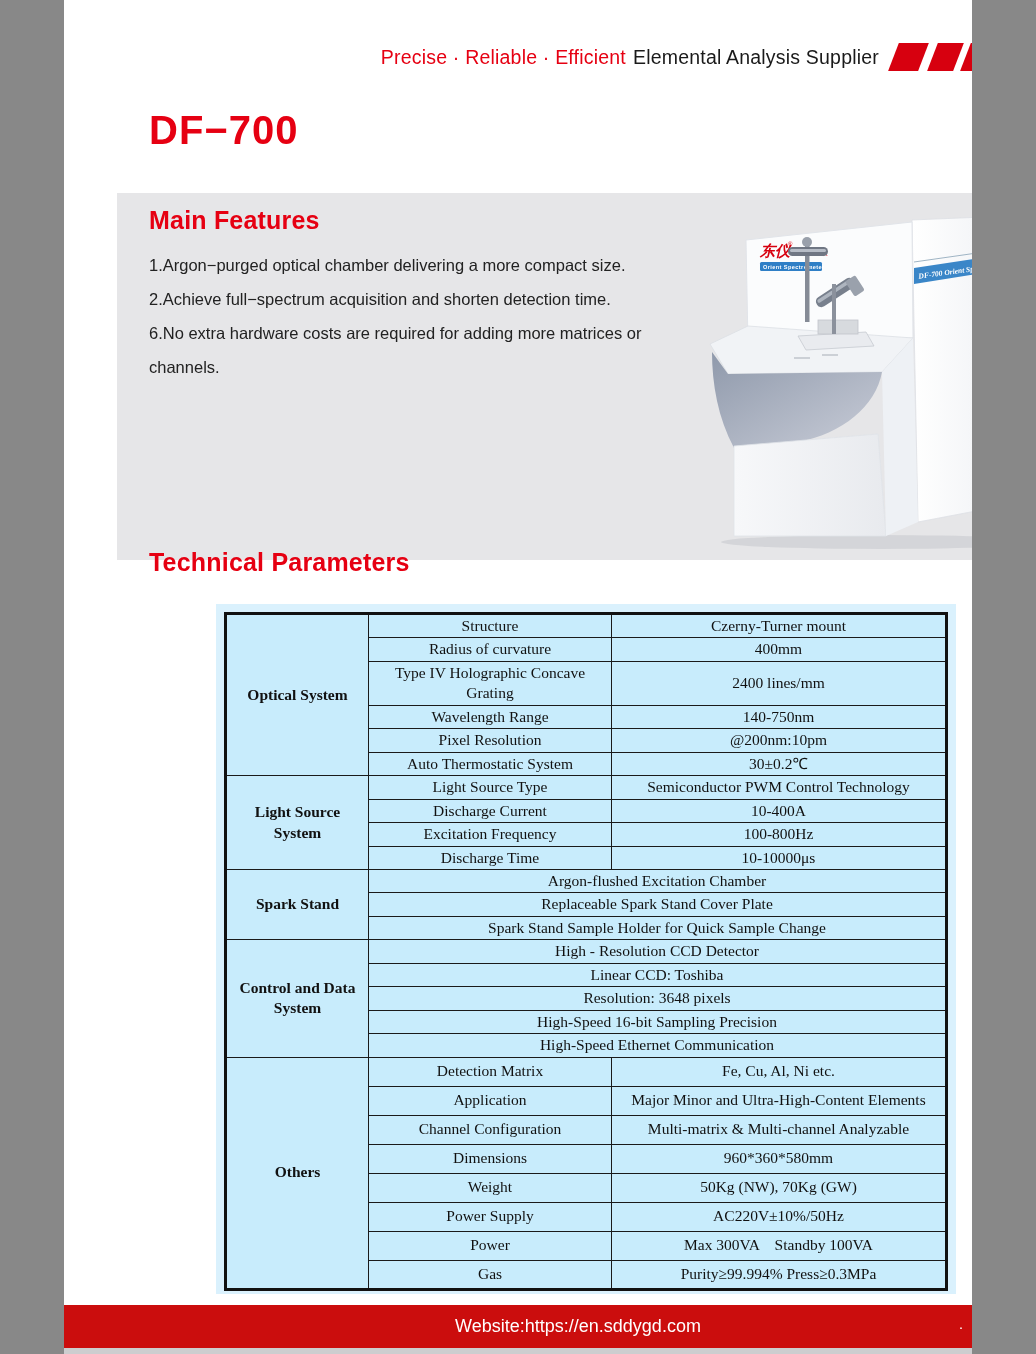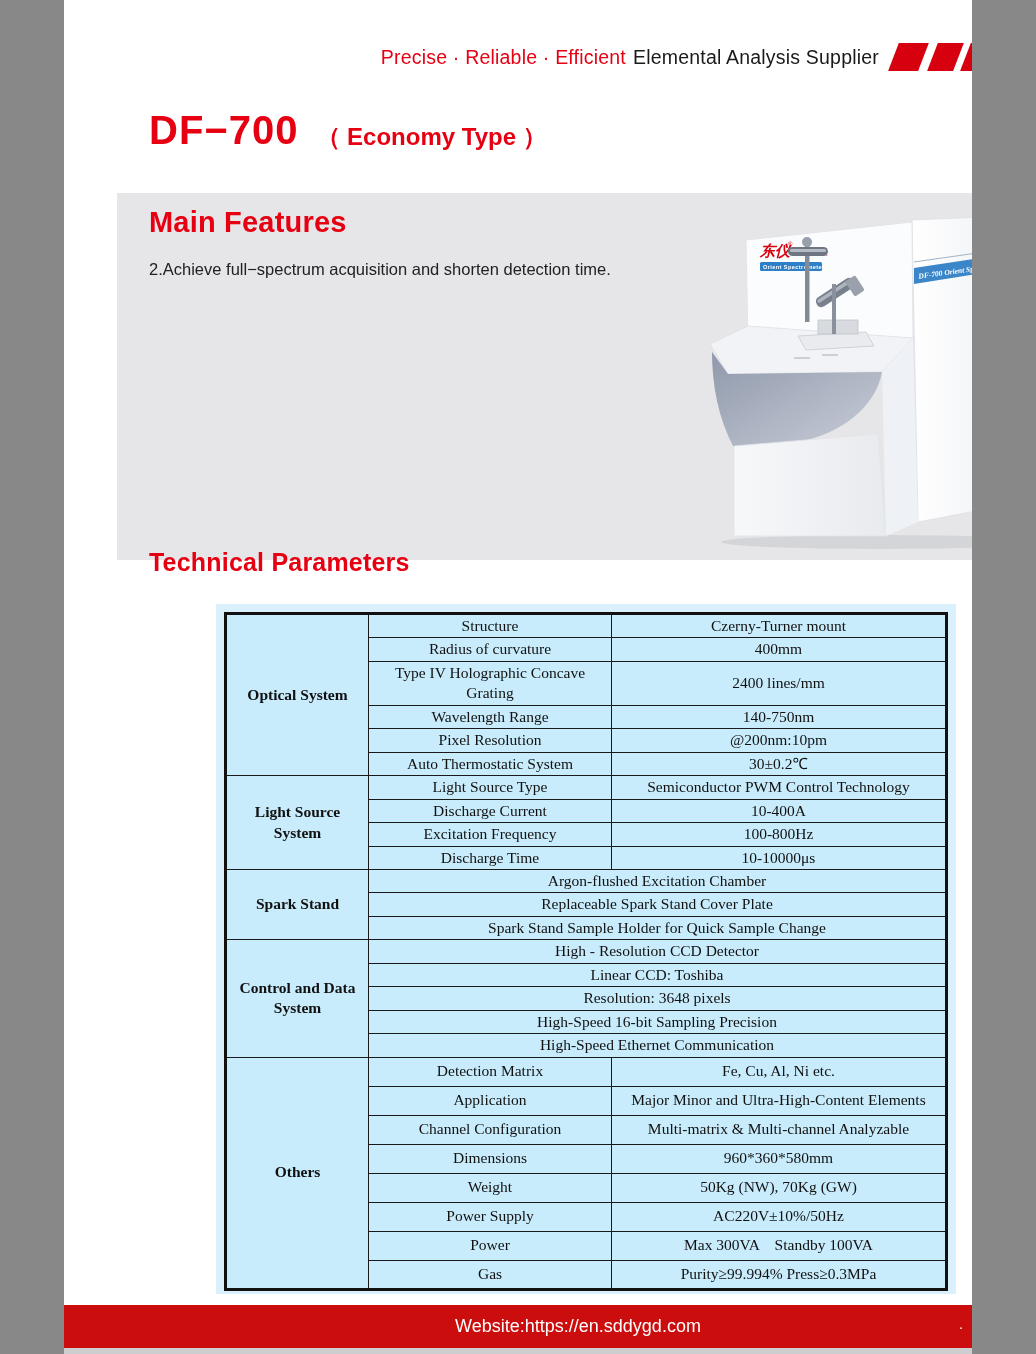--- a/index.html
+++ b/index.html
@@ -18,27 +18,27 @@
   .page{position:relative;width:908px;height:1354px;background:#ffffff;overflow:hidden;margin:0 auto;}
 
   
   .tagline{position:absolute;left:0;top:46px;width:815px;text-align:right;font-size:19.5px;
            letter-spacing:0.2px;color:var(--text-dark);white-space:nowrap;}
   .tagline .red{color:var(--accent-red);}
   .tagline .black{margin-left:7px;}
   .stripes{position:absolute;left:822px;top:40px;}
 
   
-  .title-row{position:absolute;left:85px;top:108px;display:flex;align-items:flex-end;gap:18px;color:var(--accent-red);}
+  .title-row{position:absolute;left:85px;top:108px;display:flex;align-items:flex-start;gap:11px;color:var(--accent-red);}
   .title-model{font-size:40px;font-weight:bold;letter-spacing:1px;}
   .title-type{font-size:24px;font-weight:bold;}
 
   
   .feature-box{position:absolute;left:53px;top:193px;width:935px;height:367px;background:var(--feature-box-gray);}
-  .features-heading{margin:13px 17px 0 32px;font-size:29px;font-weight:bold;color:var(--accent-red);letter-spacing:0.2px;}
+  .features-heading{margin:13px 17px 0 32px;font-size:25px;font-weight:bold;color:var(--accent-red);letter-spacing:0.2px;}
   .feature-list{margin:13px 0 0 32px;width:560px;font-size:16.5px;line-height:34px;color:#222;}
   .feature-item{display:block;}
 
   
   .machine{position:absolute;left:612px;top:192px;width:390px;height:366px;}
 
   
   .tech-heading{position:absolute;left:85px;top:548px;font-size:25px;font-weight:bold;color:var(--accent-red);letter-spacing:0.2px;}
   .table-wrap{position:absolute;left:152px;top:604px;width:740px;height:690px;background:var(--table-bg-blue);}
   table.tech{position:absolute;left:8px;top:8px;width:724px;border-collapse:collapse;border:3px solid #111;
@@ -74,27 +74,28 @@
       <rect x="86" y="3" width="22" height="28"></rect>
       <rect x="115" y="3" width="17" height="28"></rect>
       <rect x="139" y="3" width="11" height="28"></rect>
       <rect x="157" y="3" width="7" height="28"></rect>
       <rect x="170" y="3" width="3" height="28"></rect>
     </g>
   </svg>
 
   <div class="title-row">
     <span class="title-model">DF−700</span>
-    <span class="title-type">（ Economy Type ）</span>
   </div>
 
   <div class="feature-box">
     <div class="features-heading">Main Features</div>
     <div class="feature-list">
+        <span class="feature-item">1.Argon−purged optical chamber delivering a more compact size.</span>
         <span class="feature-item">2.Achieve full−spectrum acquisition and shorten detection time.</span>
+        <span class="feature-item">6.No extra hardware costs are required for adding more matrices or channels.</span>
       </div>
   </div>
 
   <svg class="machine" viewBox="0 0 390 366">
     <defs>
       <linearGradient id="gSide" x1="0" y1="0" x2="1" y2="0">
         <stop offset="0" stop-color="#ffffff"></stop>
           <stop offset="1" stop-color="#eceef2"></stop>
       </linearGradient>
       <linearGradient id="gShadow" x1="0" y1="0" x2="1" y2="1">

